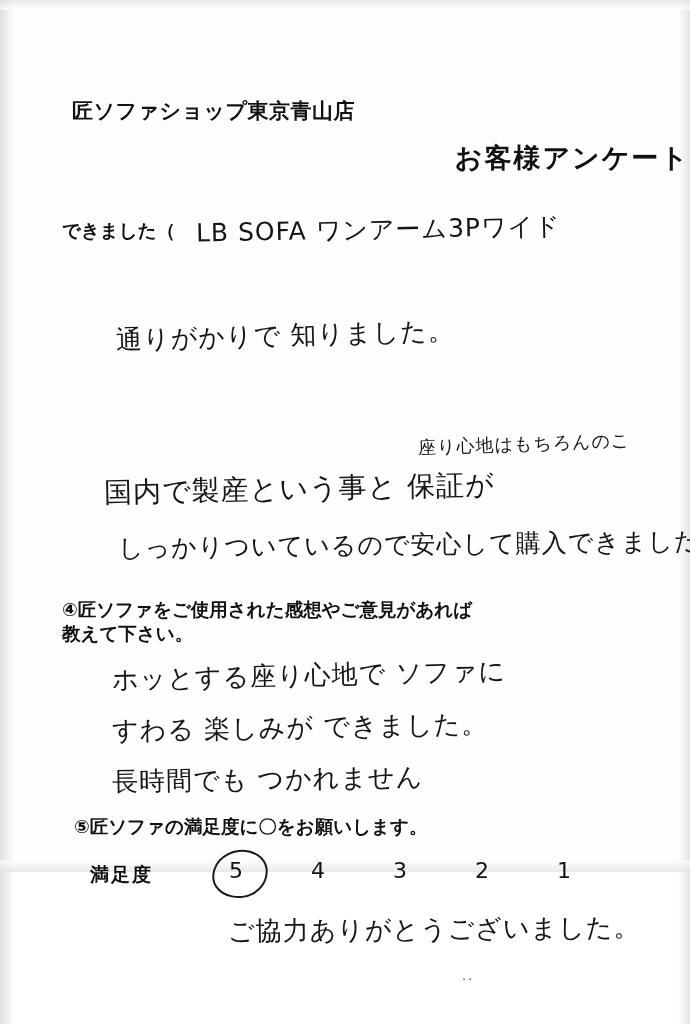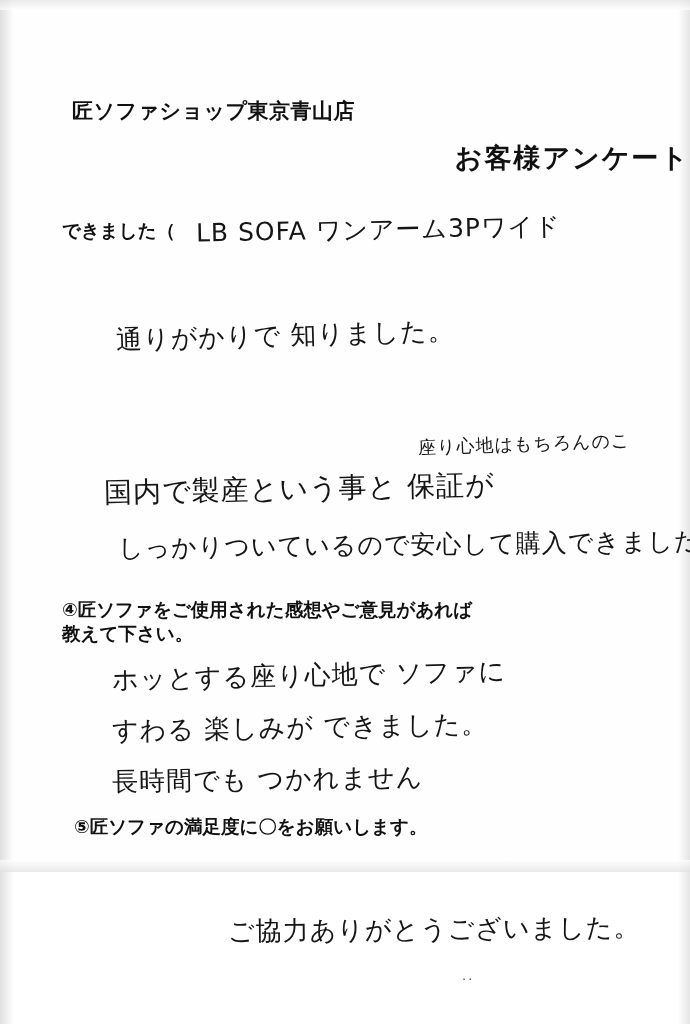--- a/index.html
+++ b/index.html
@@ -272,19 +272,40 @@
     </div>
 
     <div class="hand hw-a4-l1">ホッとする座り心地で ソファに</div>
 
     <div class="hand hw-a4-l2">すわる 楽しみが できました。</div>
 
     <div class="hand hw-a4-l3">長時間でも つかれません</div>
 
     <div class="q q5">⑤匠ソファの満足度に〇をお願いします。</div>
 
+    <div class="rating-row">
+      <div class="rating-label">満足度</div>
+      <div class="scale">
+        <div class="scale-item selected" style="left:0px;">
+          <div class="circle-mark"></div>
+          <span>5</span>
+        </div>
+        <div class="scale-item" style="left:82px;">
+          <span>4</span>
+        </div>
+        <div class="scale-item" style="left:164px;">
+          <span>3</span>
+        </div>
+        <div class="scale-item" style="left:246px;">
+          <span>2</span>
+        </div>
+        <div class="scale-item" style="left:328px;">
+          <span>1</span>
+        </div>
+      </div>
+    </div>
 
     <div class="hand hw-thanks">ご協力ありがとうございました。</div>
 
     <div class="stray-mark">..</div>
 
   </div>
 </div>
 
 </body></html>

